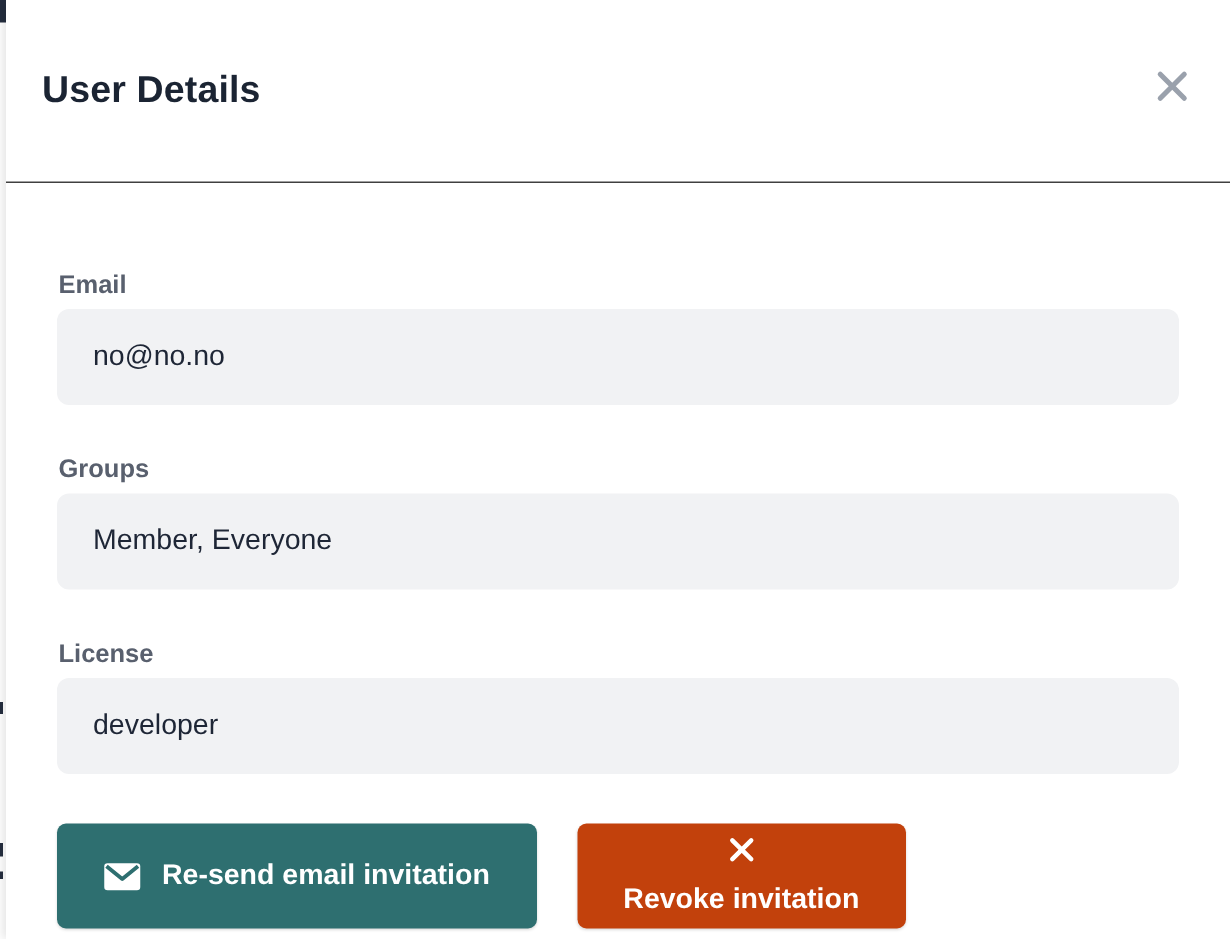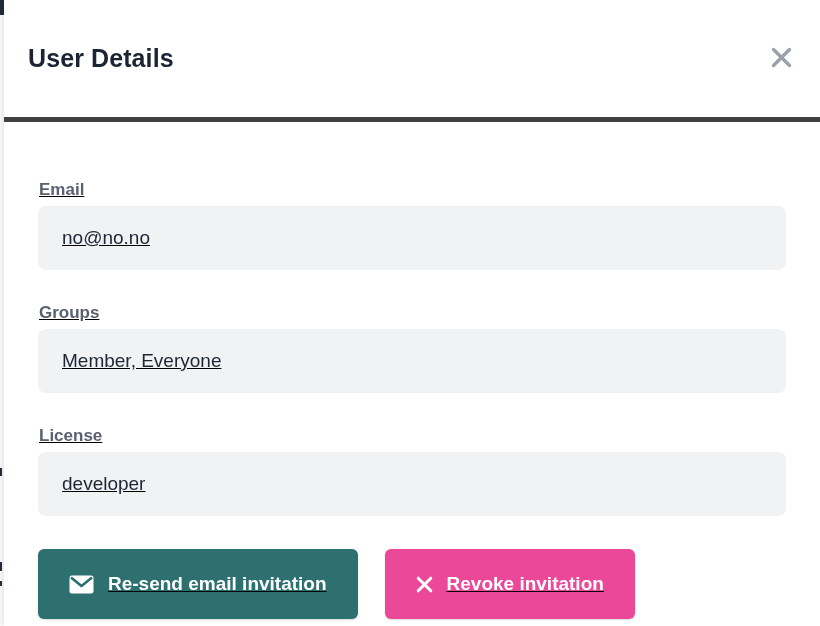--- a/index.html
+++ b/index.html
@@ -28,40 +28,40 @@
 
   
   .modal {
     position: absolute; left: 4px; top: 0; width: 816px; height: 626px;
     background: #ffffff;
     box-shadow: -3px 0 6px rgba(0,0,0,0.10);
     z-index: 2;
   }
   .modal-header {
     height: 122px;
-    border-bottom: 5px solid #404040;
+    border-bottom: 1px solid #404040;
     display: flex; align-items: center;
     padding: 0 24px;
     position: relative;
   }
   .modal-title {
     font-size: 25px;
     font-weight: 700;
     color: #1b2433;
     letter-spacing: 0.1px;
   }
   .close-btn {
     position: absolute; right: 26px; top: 44px;
     width: 26px; height: 26px;
     background: transparent; border: none; cursor: pointer;
     display: flex; align-items: center; justify-content: center;
     padding: 0;
   }
 
-  .modal-body { padding: 58px 34px 0 34px; text-decoration: underline; }
+  .modal-body { padding: 58px 34px 0 34px; }
 
   .field-group { margin-bottom: 33px; }
   .field-label {
     font-size: 17px;
     font-weight: 700;
     line-height: 20px;
     color: #59606e;
     margin: 0 0 6px 1px;
   }
   .field-value {
@@ -85,21 +85,21 @@
     gap: 14px;
     padding: 0 31px;
     font-family: inherit;
     font-size: 19px;
     font-weight: 600;
     color: #ffffff;
     cursor: pointer;
     box-shadow: 0 1px 2px rgba(0,0,0,0.15);
   }
   .btn-teal { background: #2e6f70; }
-  .btn-red  { background: #ec4899; }
+  .btn-red  { background: #c2410c; flex-direction: column; }
   .btn .icon { flex: 0 0 auto; display: block; }
 </style>
 </head>
 <body>
 
 <div class="bg-sliver">
   <div class="topbar-fragment"></div>
   <div class="text-fragment frag-1"></div>
   <div class="text-fragment frag-2"></div>
   <div class="text-fragment frag-3"></div>

